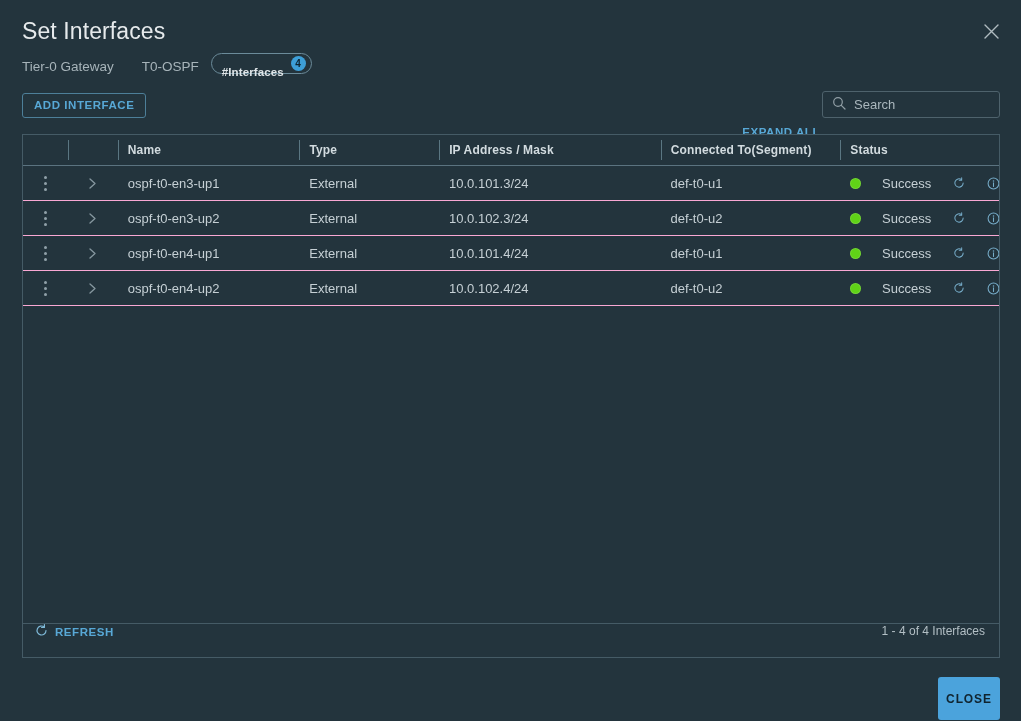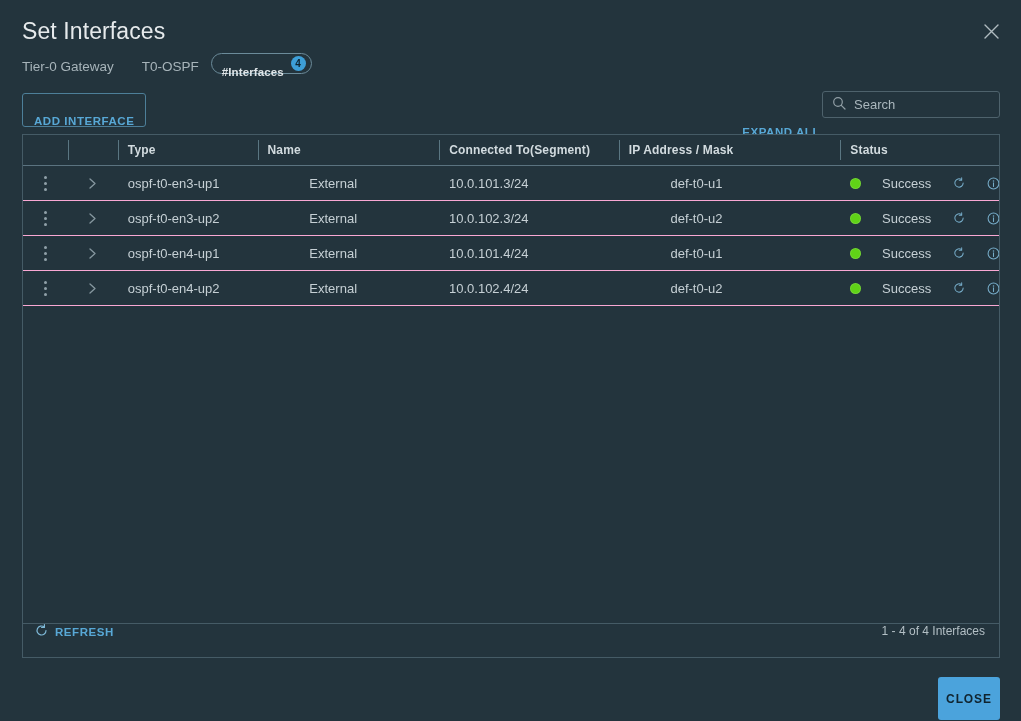--- a/index.html
+++ b/index.html
@@ -91,21 +91,21 @@
   .toolbar {
     position: absolute;
     left: 0; top: 93px;
     width: 1021px;
     height: 32px;
   }
   .btn-outline {
     position: absolute;
     left: 22px; top: 0;
     height: 25px;
-    padding: 16px 11px;
+    padding: 0 11px;
     background: transparent;
     border: 1px solid #4d7f99;
     border-radius: 3px;
     color: #58a8d6;
     font-size: 11.5px;
     font-weight: bold;
     letter-spacing: .55px;
     font-family: "Liberation Sans", sans-serif;
     cursor: pointer;
     line-height: 23px;
@@ -321,24 +321,24 @@
     </span>
     <input class="search-input" type="text" placeholder="Search" style="">
   </div>
 </div>
 
 <div class="grid">
 
   <div class="grid-head">
     <div class="cell col-menu"></div>
     <div class="cell col-exp"></div>
+    <div class="cell col-name">Name</div>
     <div class="cell col-type">Type</div>
-    <div class="cell col-name">Name</div>
+    <div class="cell col-ip">IP Address / Mask</div>
     <div class="cell col-conn">Connected To(Segment)</div>
-    <div class="cell col-ip">IP Address / Mask</div>
     <div class="cell col-stat">Status</div>
   </div>
 
   <div class="grid-body" id="grid-body">
       <div class="grid-row">
         <div class="cell col-menu">
           <span class="kebab">
             <i></i>
             <i></i>
             <i></i>

